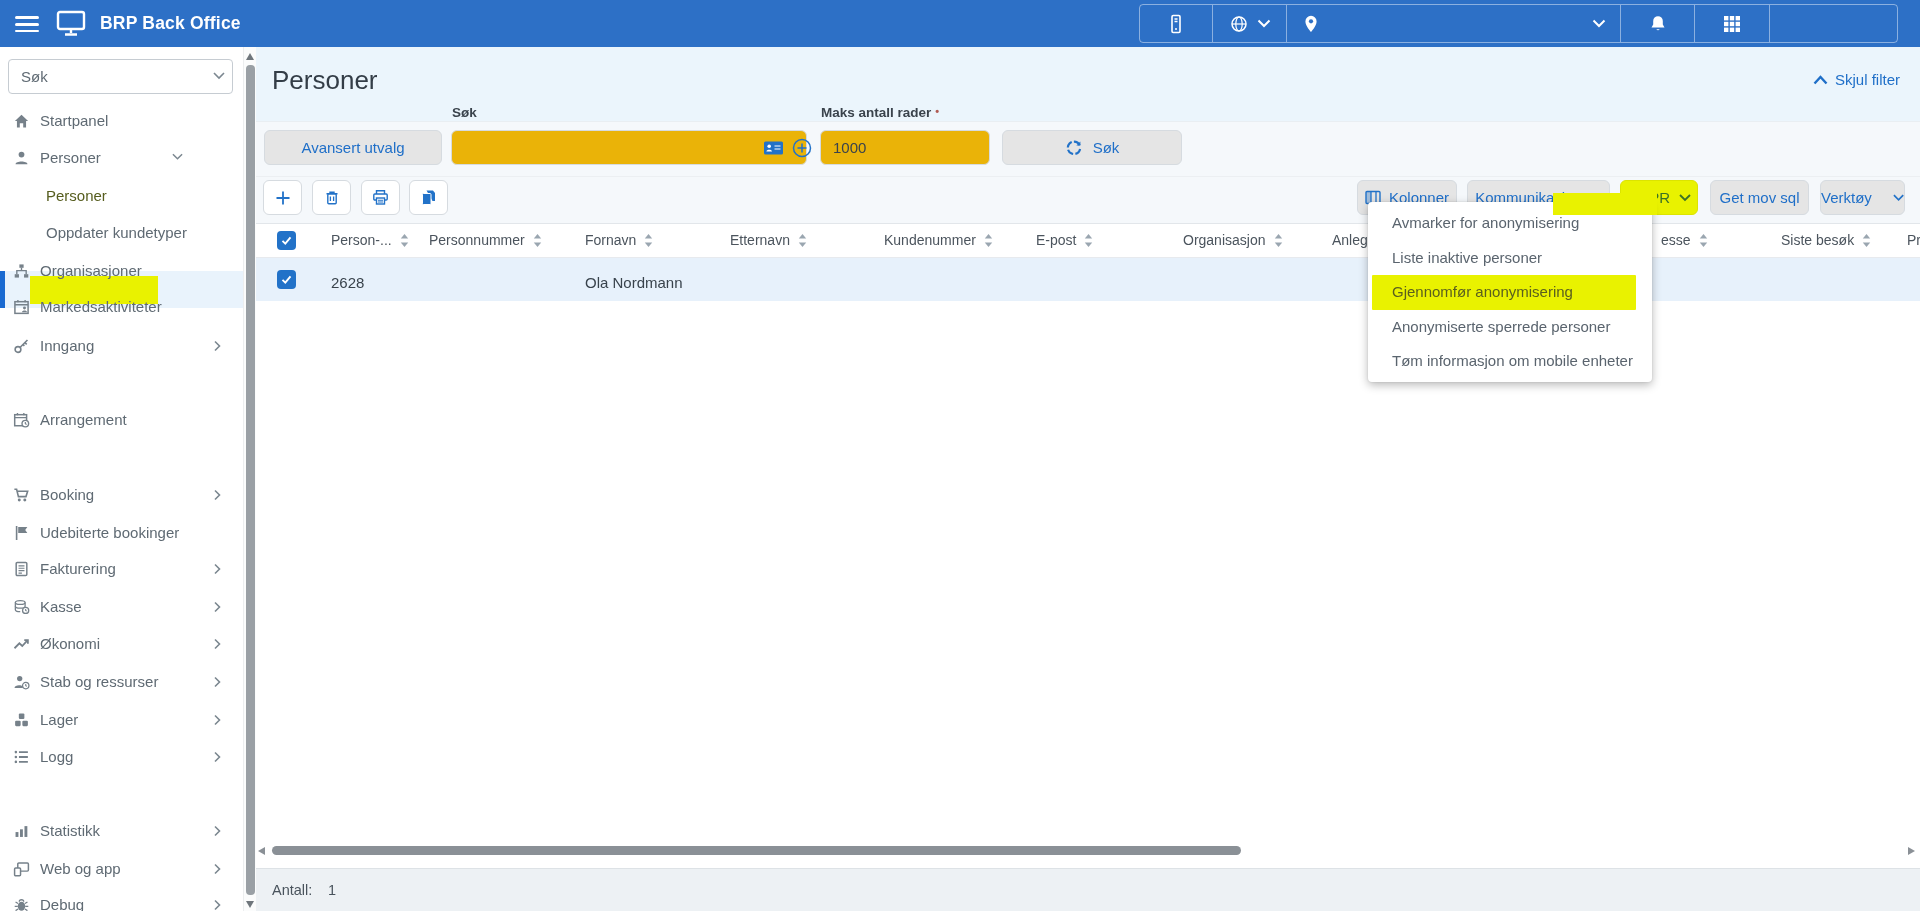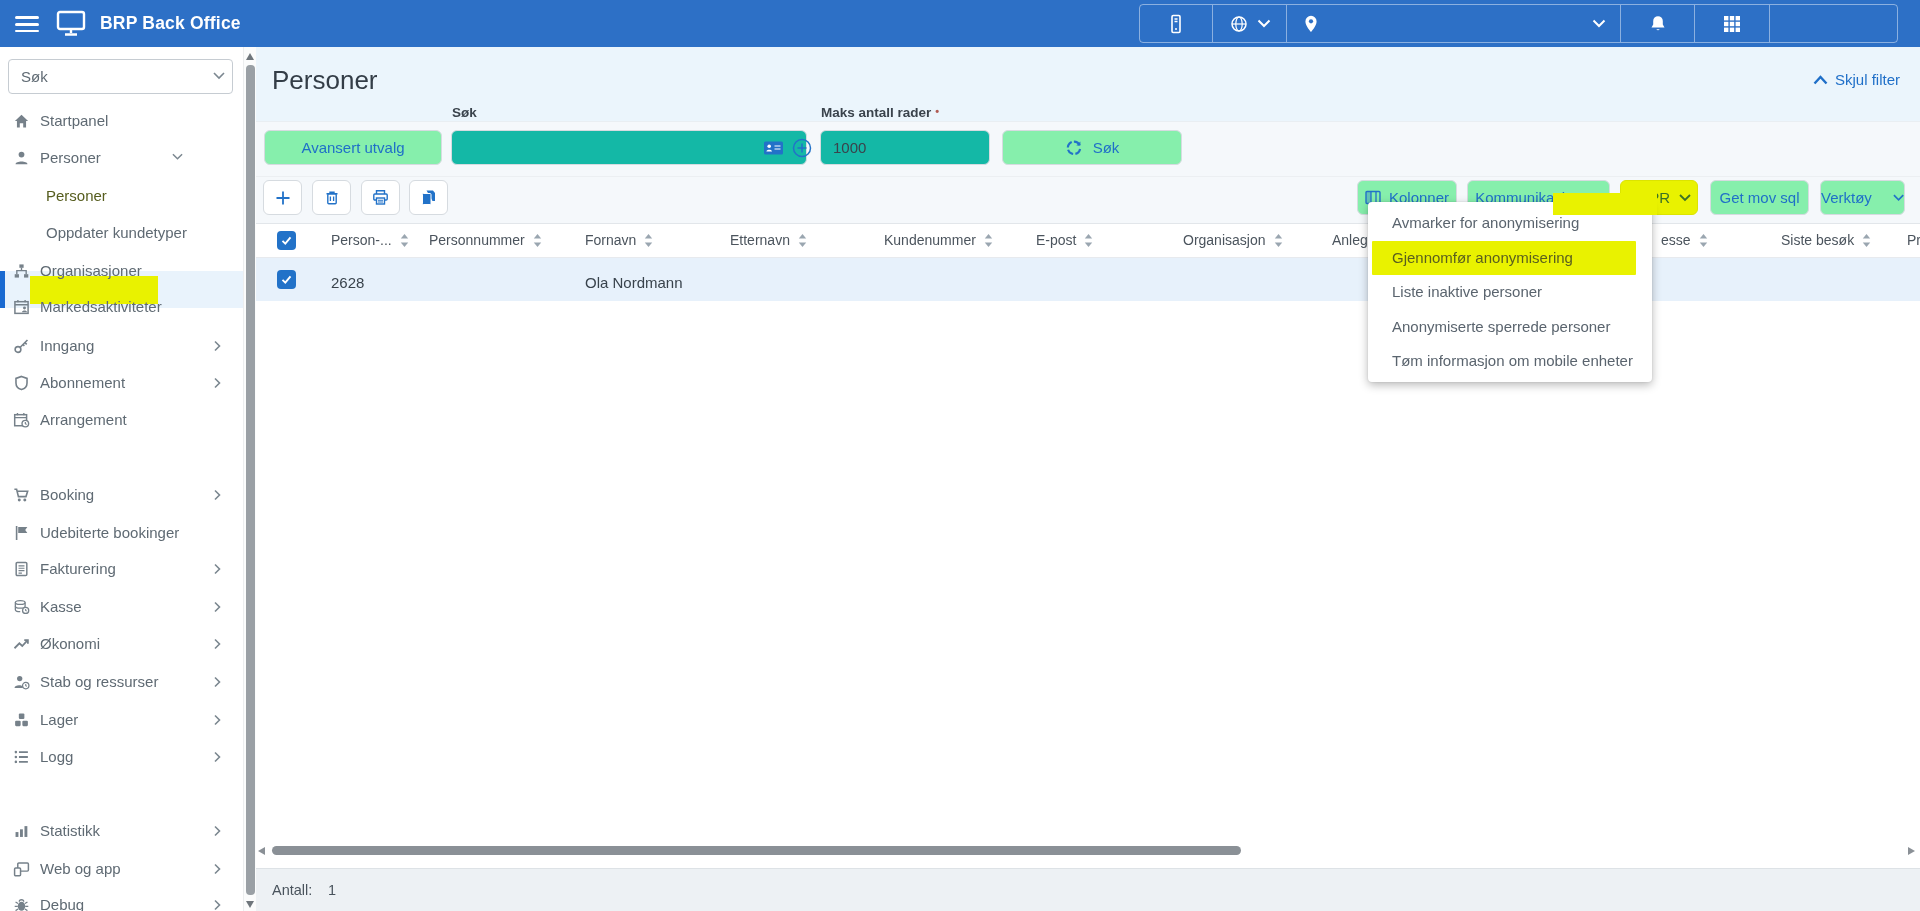--- a/index.html
+++ b/index.html
@@ -44,23 +44,23 @@
   .main { position:absolute; left:256px; top:47px; width:1664px; height:864px; background:#fff; }
   .band-title { position:absolute; left:0; top:0; width:1664px; height:74px; background:#ebf5fc; }
   .band-filter { position:absolute; left:0; top:74px; width:1664px; height:103px; background:#f5f8fb; border-top:1px solid #e9eef2; }
   .band-filter2 { position:absolute; left:0; top:129px; width:1664px; height:48px; border-top:1px solid #eceff2; }
   .band-line { position:absolute; left:0; top:176px; width:1664px; height:0; border-top:1px solid #e2e6ea; }
   .page-title { position:absolute; left:16px; top:18px; font-size:26px; font-weight:500; color:#333d47; }
   .hide-filter { position:absolute; right:20px; top:24px; color:#1f6fc8; font-size:15px; font-weight:500; cursor:pointer; display:flex; align-items:center; gap:7px; }
 
   .flabel { position:absolute; top:58px; font-size:13.5px; font-weight:700; color:#3a434c; }
   .req-dot { color:#b05a52; font-size:11px; vertical-align:2px; margin-left:4px; }
-  .btn { position:absolute; height:35px; background:#86efac; border:1px solid #d6dbe0; border-radius:6px; color:#1f6fc8; font-size:15px; font-weight:500;
+  .btn { position:absolute; height:35px; background:#e5e5e5; border:1px solid #d6dbe0; border-radius:6px; color:#1f6fc8; font-size:15px; font-weight:500;
     display:flex; align-items:center; justify-content:center; cursor:pointer; white-space:nowrap; }
-  .inp { position:absolute; height:35px; background:#14b8a6; border:1px solid #d6dbe0; border-radius:6px; font-size:15px; color:#3a434c; padding:9px 12px; }
+  .inp { position:absolute; height:35px; background:#eab308; border:1px solid #d6dbe0; border-radius:6px; font-size:15px; color:#3a434c; padding:9px 12px; }
   .inp-icons { position:absolute; display:flex; gap:8px; align-items:center; }
 
   .tbtn { top:133px; }
   .iconbtn { position:absolute; top:133px; width:39px; height:35px; background:#fff; border:1px solid #d6dbe0; border-radius:6px;
     display:flex; align-items:center; justify-content:center; cursor:pointer; color:#2272c8; }
   .gdpr { background:#e9f200; border-color:#dce400; color:#3c7226; }
 
   
   .thead { position:absolute; left:0; top:177px; width:1664px; height:34px; background:#fff; border-bottom:1px solid #e7eaee; }
   .th { position:absolute; top:8px; font-size:14px; font-weight:500; color:#4b545d; white-space:nowrap; cursor:pointer; display:flex; align-items:center; gap:8px; }
@@ -213,31 +213,20 @@
         <circle cx="4.7" cy="11.3" r="2.7" fill="none" stroke="#76818a" stroke-width="1.5"></circle>
         <path d="M6.8 9.2 13.6 2.4M11 4.6l1.9 1.9M9.2 6.4l1.5 1.5" fill="none" stroke="#76818a" stroke-width="1.5"></path>
       </svg>
     <span class="slabel">Inngang</span>
     <span class="chev" style="left:213px; top:13px">
         <svg viewBox="0 0 8 12">
           <path d="M1.5 1.5 6 6l-4.5 4.5" fill="none" stroke="#7b8790" stroke-width="1.6"></path>
         </svg>
       </span>
   </div>
-  <div class="srow" style="top:317px">
-    <svg class="sicon" viewBox="0 0 16 16">
-        <path d="M8 1.8l5.2 1.9v4.2c0 3.8-2.9 5.6-5.2 6.3-2.3-.7-5.2-2.5-5.2-6.3V3.7z" fill="none" stroke="#76818a" stroke-width="1.5"></path>
-      </svg>
-    <span class="slabel">Abonnement</span>
-    <span class="chev" style="left:213px; top:13px">
-        <svg viewBox="0 0 8 12">
-          <path d="M1.5 1.5 6 6l-4.5 4.5" fill="none" stroke="#7b8790" stroke-width="1.6"></path>
-        </svg>
-      </span>
-  </div>
   <div class="srow" style="top:354px">
     <svg class="sicon" viewBox="0 0 16 16">
         <rect x="1.6" y="3" width="11.2" height="10.4" fill="none" stroke="#76818a" stroke-width="1.4"></rect>
         <path d="M1.6 5.8h11.2M4.2 1.4v2.2M10.2 1.4v2.2" stroke="#76818a" stroke-width="1.3"></path>
         <circle cx="11.6" cy="11.4" r="3.1" fill="#fff" stroke="#76818a" stroke-width="1.3"></circle>
         <path d="M11.6 9.8v1.7l1.2.7" fill="none" stroke="#76818a" stroke-width="1.1"></path>
       </svg>
     <span class="slabel">Arrangement</span>
   </div>
   <div class="srow" style="top:429px">
@@ -572,22 +561,22 @@
       <svg style="width:13px;height:13px" viewBox="0 0 13 13">
           <path d="M2.5 6.8 5.3 9.6 10.5 3.4" fill="none" stroke="#fff" stroke-width="1.9"></path>
         </svg>
     </div>
     <span class="td" style="left:75px">2628</span>
     <span class="td" style="left:329px">Ola Nordmann</span>
   </div>
 
   <div class="menu">
     <div class="mitem">Avmarker for anonymisering</div>
+    <div class="mitem">Liste inaktive personer</div>
     <div class="mitem hl">Gjennomfør anonymisering</div>
-    <div class="mitem">Liste inaktive personer</div>
     <div class="mitem">Anonymiserte sperrede personer</div>
     <div class="mitem">Tøm informasjon om mobile enheter</div>
   </div>
   <div class="patch"></div>
 
   <div class="hsb">
     <div class="larr"></div>
     <div class="thumb"></div>
     <div class="rarr"></div>
   </div>

